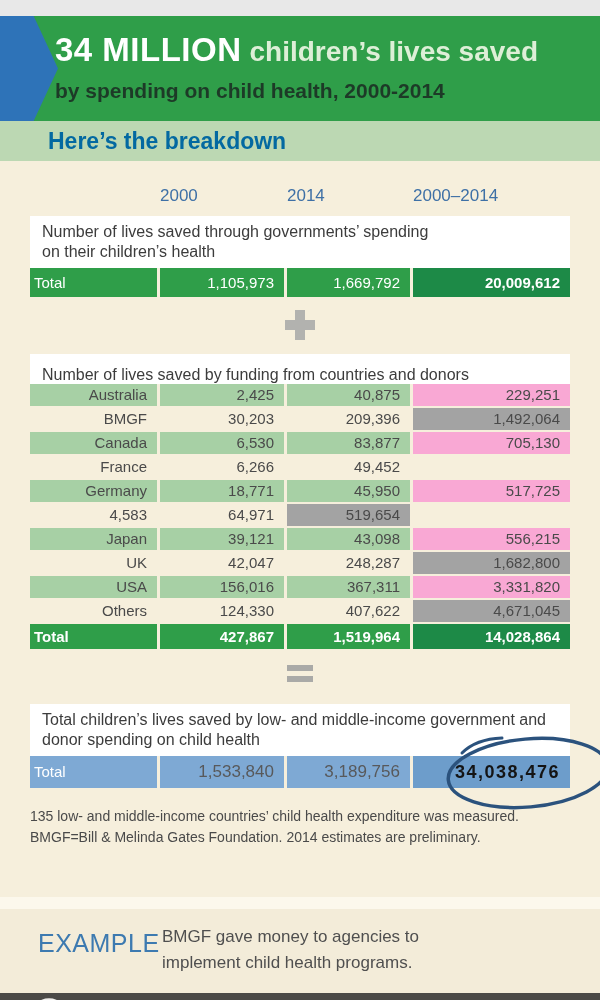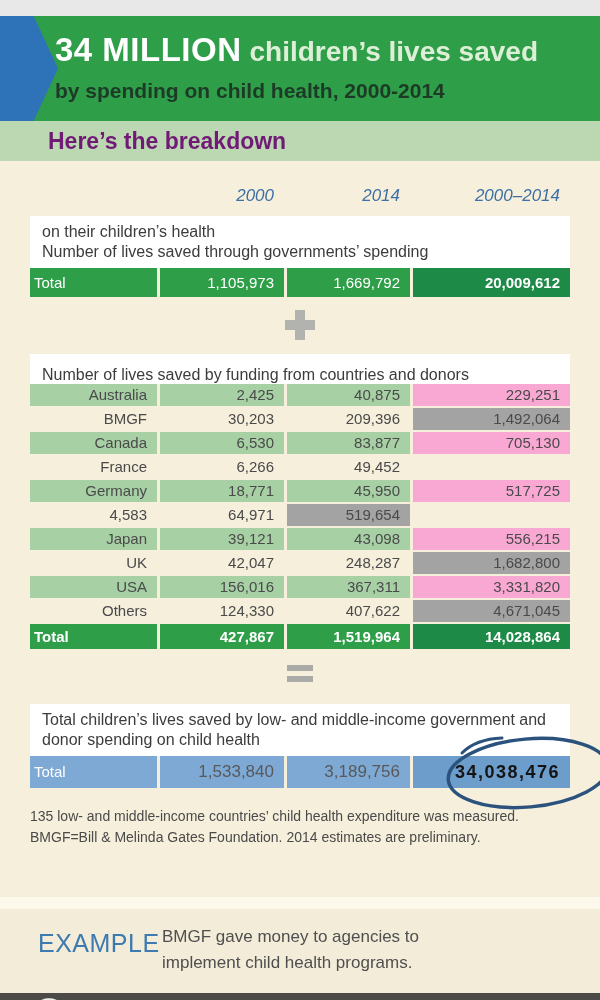--- a/index.html
+++ b/index.html
@@ -10,29 +10,29 @@
   .header{height:105px;background:#2f9e49;position:relative;}
   .chevron{position:absolute;left:0;top:0;width:58px;height:105px;background:#2e73b8;
     clip-path:polygon(0 0,58% 0,100% 50%,58% 100%,0 100%);}
   .header-text{position:absolute;left:55px;top:14px;}
   .title-line{line-height:40px;white-space:nowrap;}
   .title-bold{color:#ffffff;font-size:33px;font-weight:bold;letter-spacing:.5px;}
   .title-rest{color:#ddefd7;font-size:28px;font-weight:600;margin-left:8px;}
   .subtitle{color:#1d3a27;font-size:21px;font-weight:600;line-height:30px;}
 
   .breakdown{height:40px;background:#bcd8b3;display:flex;align-items:center;}
-  .breakdown span{margin-left:48px;color:#701a75;font-size:23px;font-weight:600;}
+  .breakdown span{margin-left:48px;color:#0369a1;font-size:23px;font-weight:600;}
 
   
   .content{height:711px;background:#f6efdc;}
   .tbl{width:540px;margin-left:30px;}
   .grid{display:grid;grid-template-columns:127px 124px 123px 157px;column-gap:3px;}
 
   .col-headers{margin-top:25px;height:22px;}
-  .col-headers span{color:#3e70a6;font-size:17px;text-align:right;padding-right:10px;font-style:italic;}
+  .col-headers span{color:#3e70a6;font-size:17px;padding-right:10px;}
 
   .caption-box{background:#ffffff;color:#3c3c3c;font-size:16px;line-height:20px;padding:6px 12px;margin-top:8px;box-sizing:border-box;}
   .caption-box.two{height:52px;}
   .caption-box.one{height:30px;line-height:20px;padding:11px 12px;margin-top:14px;}
   .caption-box.c3{margin-top:22px;}
 
   .cell{box-sizing:border-box;overflow:hidden;white-space:nowrap;}
   .num{text-align:right;padding-right:10px;}
   .lbl-r{text-align:right;padding-right:10px;}
   .lbl-l{text-align:left;padding-left:4px;}
@@ -100,22 +100,22 @@
   <div class="content">
 
     <div class="tbl grid col-headers">
       <span></span>
       <span>2000</span>
       <span>2014</span>
       <span>2000–2014</span>
     </div>
 
     <div class="tbl caption-box two">
+      <div>Number of lives saved through governments’ spending</div>
       <div>on their children’s health</div>
-      <div>Number of lives saved through governments’ spending</div>
     </div>
     <div class="tbl grid total-row t1">
       <span class="cell lbl-l">Total</span>
       <span class="cell num">1,105,973</span>
       <span class="cell num">1,669,792</span>
       <span class="cell num last">20,009,612</span>
     </div>
 
     <div class="op plus"></div>
 

